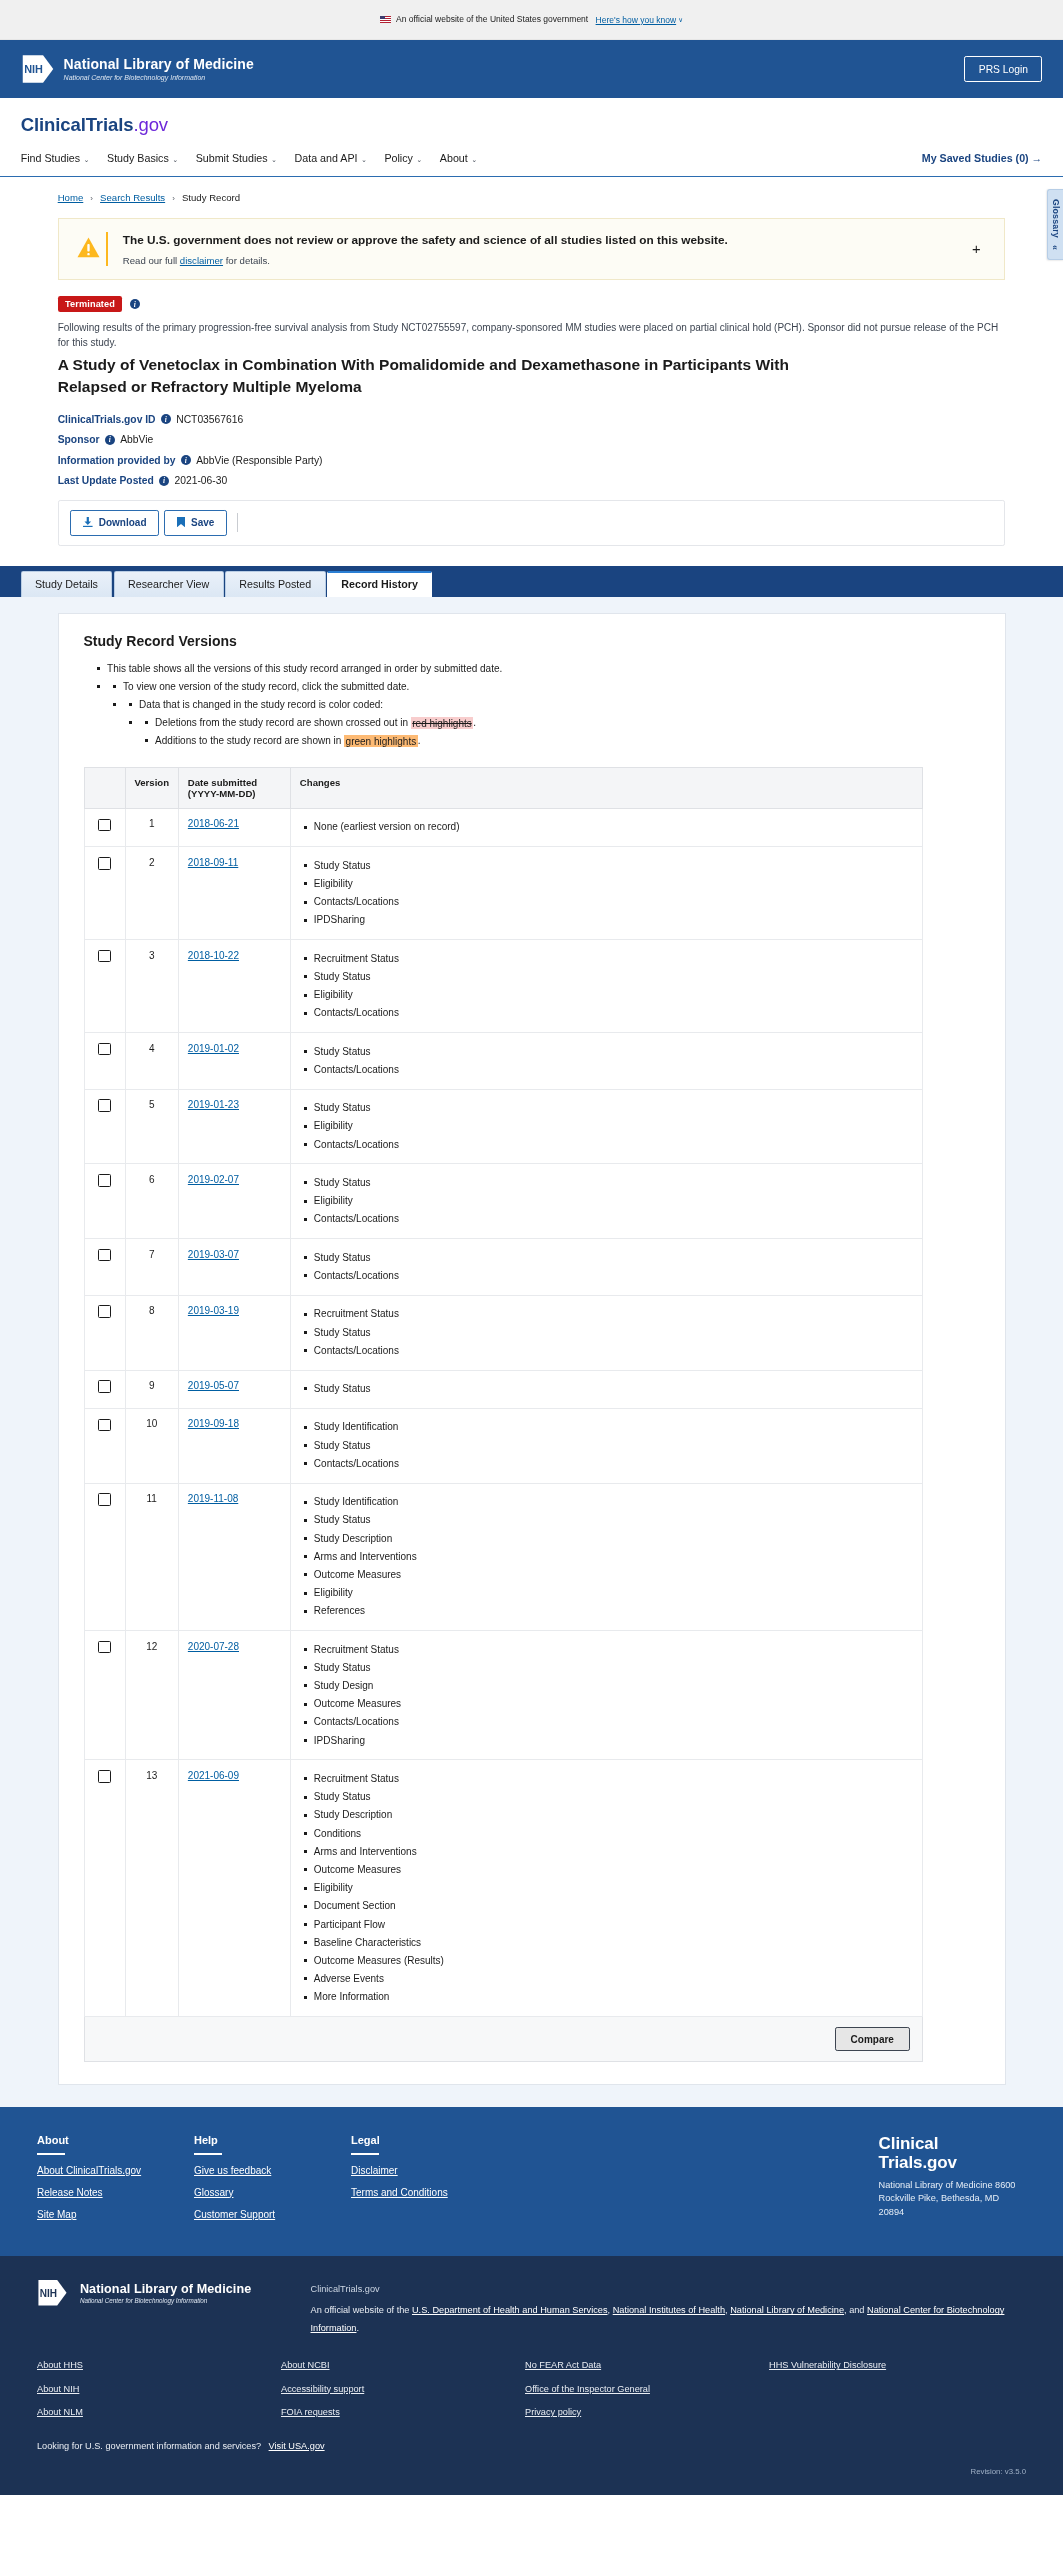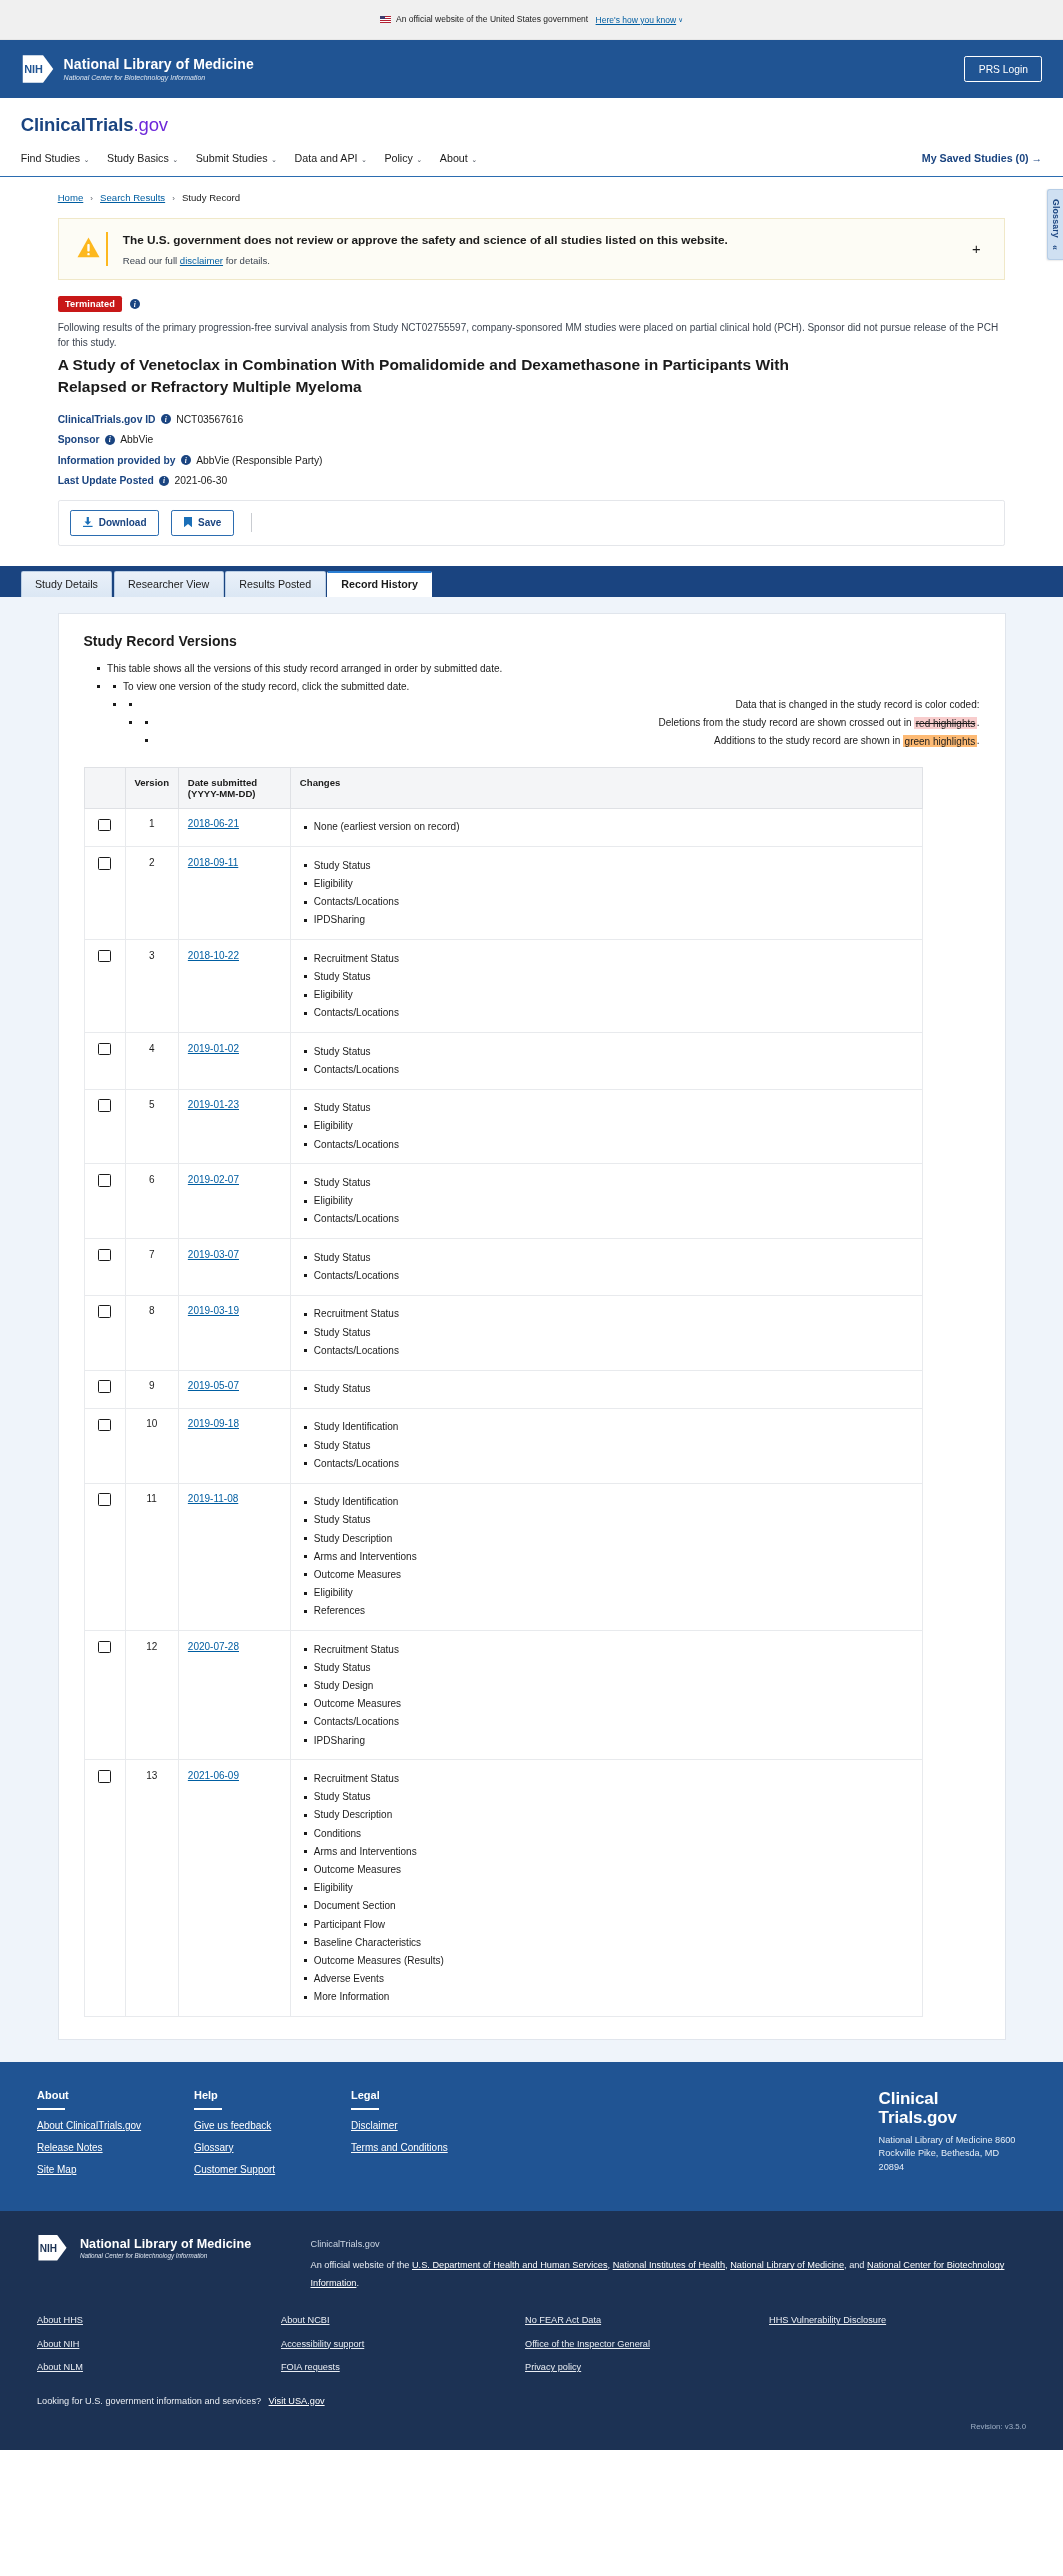--- a/index.html
+++ b/index.html
@@ -287,21 +287,21 @@
   .meta-val { color:#1b1b1b; }
 
   
   .actionbar {
     border:0.7px solid #e4e6ea;
     border-radius:2.2px;
     padding:8.9px 11.8px;
     margin:13.3px 0 20.7px 0;
     display:flex;
     align-items:center;
-    gap:12px;
+    gap:5px;
   }
   .btn-outline {
     border:0.7px solid #2b6cb0;
     color:#1a4480;
     background:#fff;
     border-radius:2.2px;
     font-size:10px;
     font-weight:700;
     padding:5.9px 11.8px;
     cursor:pointer;
@@ -673,21 +673,21 @@
     <div class="panel">
       <h2>Study Record Versions</h2>
 
       <div class="instr">
         <ul>
           <li>This table shows all the versions of this study record arranged in order by submitted date.</li>
           <li style="list-style:none;padding-left:0;">
 
             <ul>
               <li>To view one version of the study record, click the submitted date.</li>
-              <li style="list-style:none;padding-left:0;text-align:right;">
+              <li style="list-style:none;padding-left:0;">
                 <ul>
                   <li>Data that is changed in the study record is color coded:</li>
                   <li style="list-style:none;padding-left:0;">
                     <ul>
                       <li>
                         <span>Deletions from the study record are shown crossed out in </span><span class="hl-red">red highlights</span><span>.</span>
                       </li>
                       <li>
                         <span>Additions to the study record are shown in </span><span class="hl-green">green highlights</span><span>.</span>
                       </li>
@@ -878,20 +878,23 @@
                     <li>Participant Flow</li>
                     <li>Baseline Characteristics</li>
                     <li>Outcome Measures (Results)</li>
                     <li>Adverse Events</li>
                     <li>More Information</li>
                   </ul>
                 </td>
               </tr>
             </tbody>
         </table>
+        <div class="vt-footer">
+          <button class="btn-compare">Compare</button>
+        </div>
       </div>
     </div>
   </div>
 </div>
 
 <div class="footer-blue">
   <div class="footer-inner">
     <div class="fcol">
       <h3>About</h3>
       <div class="rule"></div>

